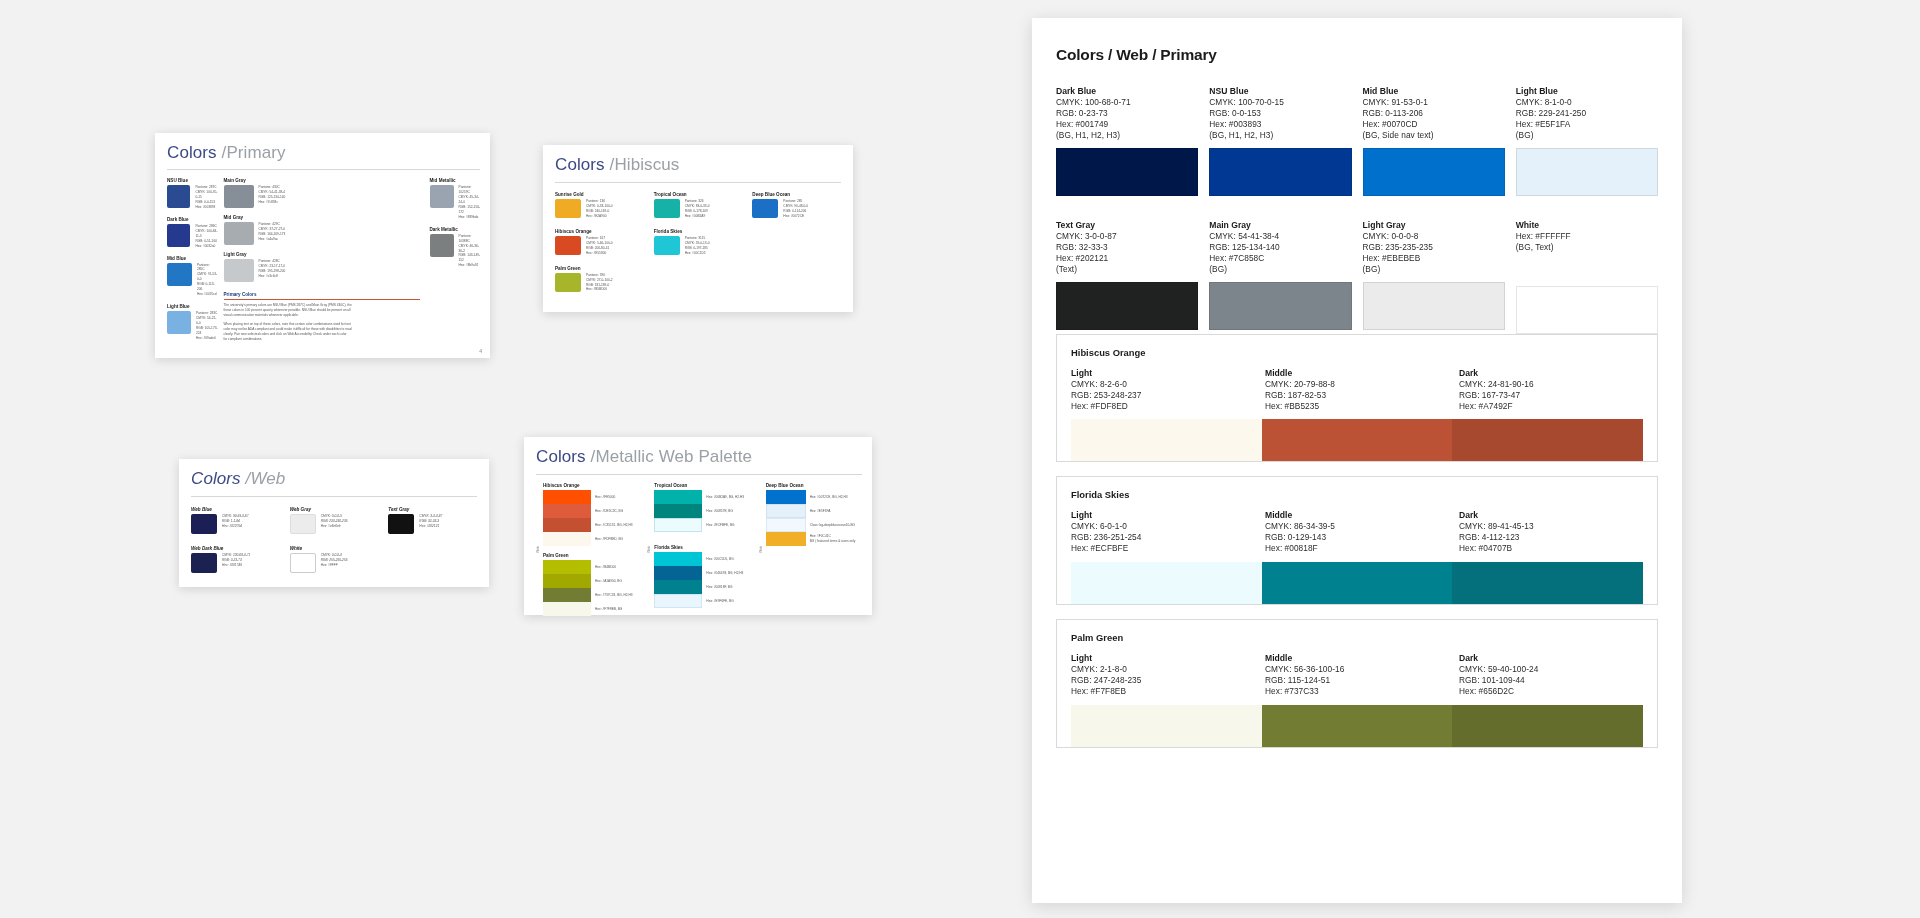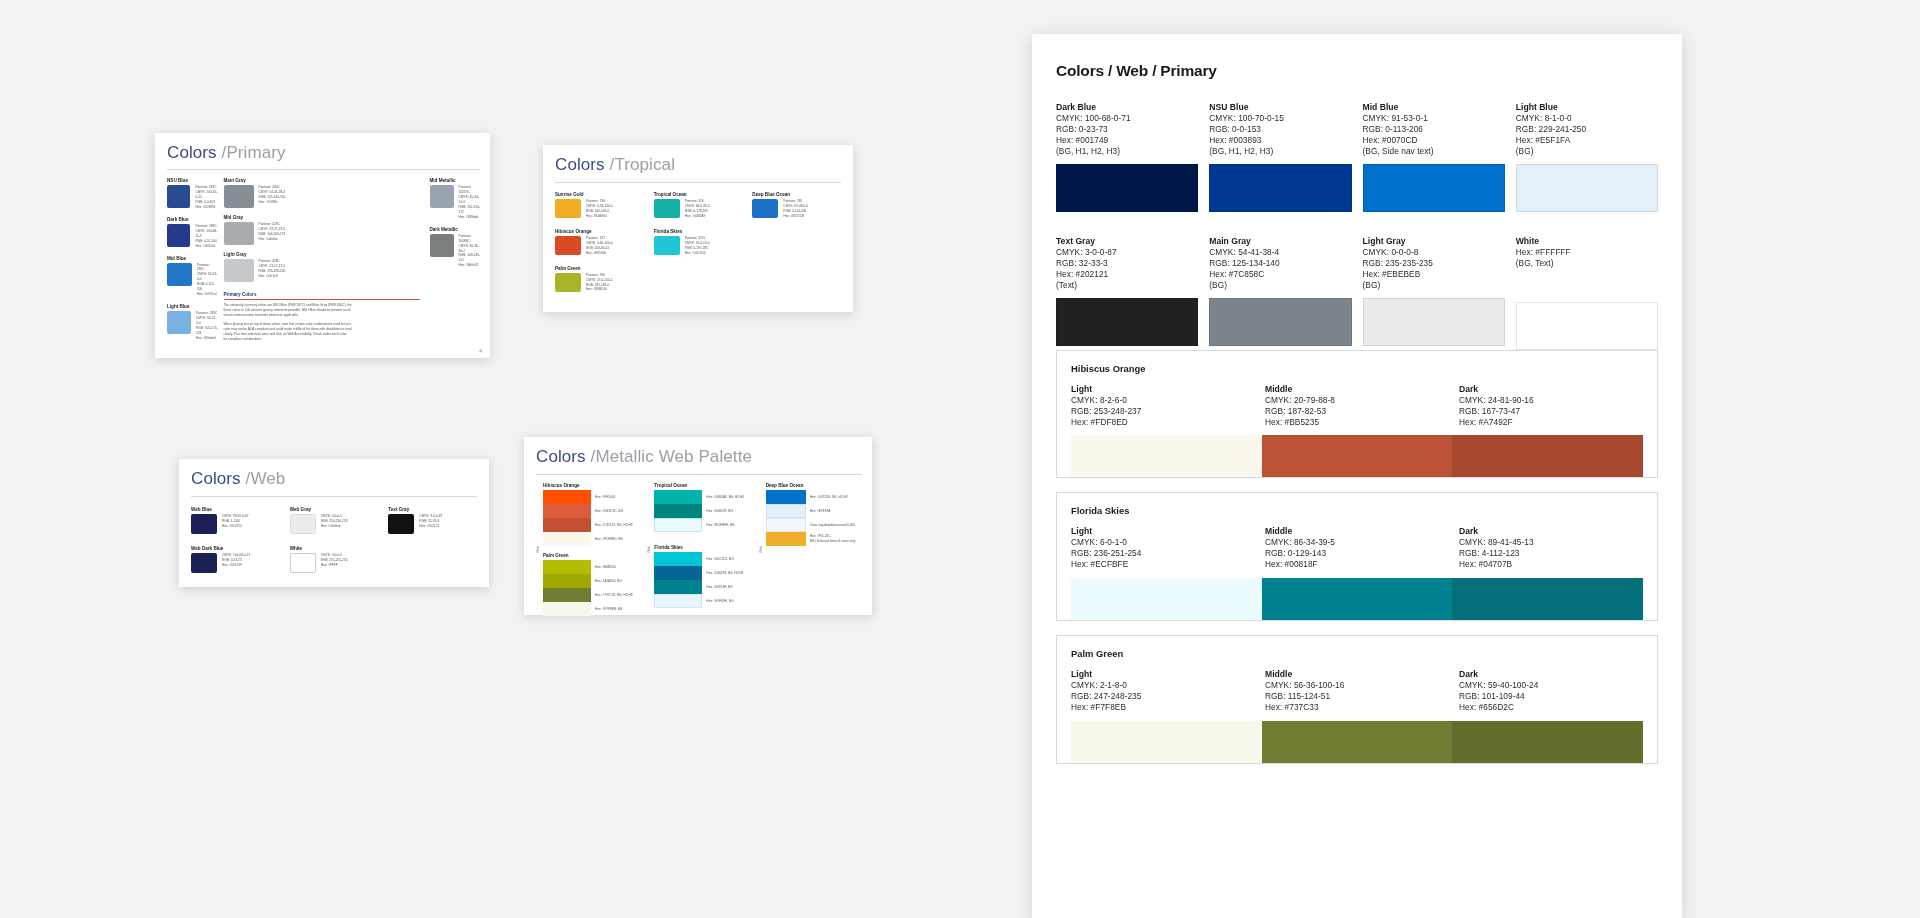--- a/index.html
+++ b/index.html
@@ -23,21 +23,21 @@
 
   .sw { border-radius:2px; }
   .meta { font-size:3.2px; color:#555; line-height:1.55; white-space:pre-line; }
   .lab { font-size:4.6px; font-weight:700; color:#222; }
 
   
   .blur1 { filter: blur(0.35px); }
 
   
   #focus-panel {
-    position:absolute; left:1032px; top:34px; width:650px; height:885px;
+    position:absolute; left:1032px; top:18px; width:650px; height:885px;
     background:#fff; box-shadow:0 3px 16px rgba(0,0,0,.13);
     padding:0;
   }
   .fp-inner { padding:28px 24px 0 24px; }
   .fp-h1 { font-size:15.5px; font-weight:700; color:#1b1b1b; letter-spacing:-.2px; margin:0 0 22px 0; }
   .fp-h2 { font-size:15.5px; font-weight:700; color:#1b1b1b; letter-spacing:-.2px; margin:40px 0 16px 0; }
 
   .prim-grid { display:grid; grid-template-columns:repeat(4, 1fr); column-gap:11px; row-gap:0; }
   .pc-name { font-size:8.6px; font-weight:700; color:#1b1b1b; margin-bottom:1px; }
   .pc-line { font-size:8.3px; color:#2b2b2b; line-height:1.32; letter-spacing:.05px; }
@@ -181,21 +181,21 @@
         </div>
       </div>
     </div>
   </div>
   <div style="position:absolute;right:8px;bottom:4px;font-size:5px;color:#888;">4</div>
 </div>
 
 <div class="slide blur1" id="slide-secondary" style="left:543px; top:145px; width:310px; height:167px;">
   <div style="padding:10px 12px 0 12px;">
     <div class="slide-title">
-      <span>Colors</span><span class="sep"> /Tropical</span>
+      <span>Colors</span><span class="sep"> /Hibiscus</span>
     </div>
     <div class="rule" style="margin:7px 0 9px 0;"></div>
 
     <div style="display:flex; gap:10px;">
       <div style="flex:1;">
         <div style="margin-bottom:10px;">
           <div class="lab">Sunrise Gold</div>
           <div style="display:flex;gap:5px;align-items:flex-start;margin-top:2px;">
             <div class="sw" style="width:26px;height:19px;background:#efab24;"></div>
             <div class="meta">Pantone: 136
@@ -258,21 +258,21 @@
 CMYK: 90-48-0-0
 RGB: 0-114-206
 Hex: #0072CE</div>
           </div>
         </div>
       </div>
     </div>
   </div>
 </div>
 
-<div class="slide blur1" id="slide-web" style="left:179px; top:459px; width:310px; height:128px;">
+<div class="slide blur1" id="slide-web" style="left:179px; top:459px; width:310px; height:128px;font-style:italic;">
   <div style="padding:10px 12px 0 12px;">
     <div class="slide-title">
       <span>Colors</span><span class="sep"> /Web</span>
     </div>
     <div class="rule" style="margin:7px 0 10px 0;"></div>
 
     <div style="display:flex; gap:10px;">
       <div style="flex:1;">
         <div style="margin-bottom:12px;">
           <div class="lab">Web Blue</div>

